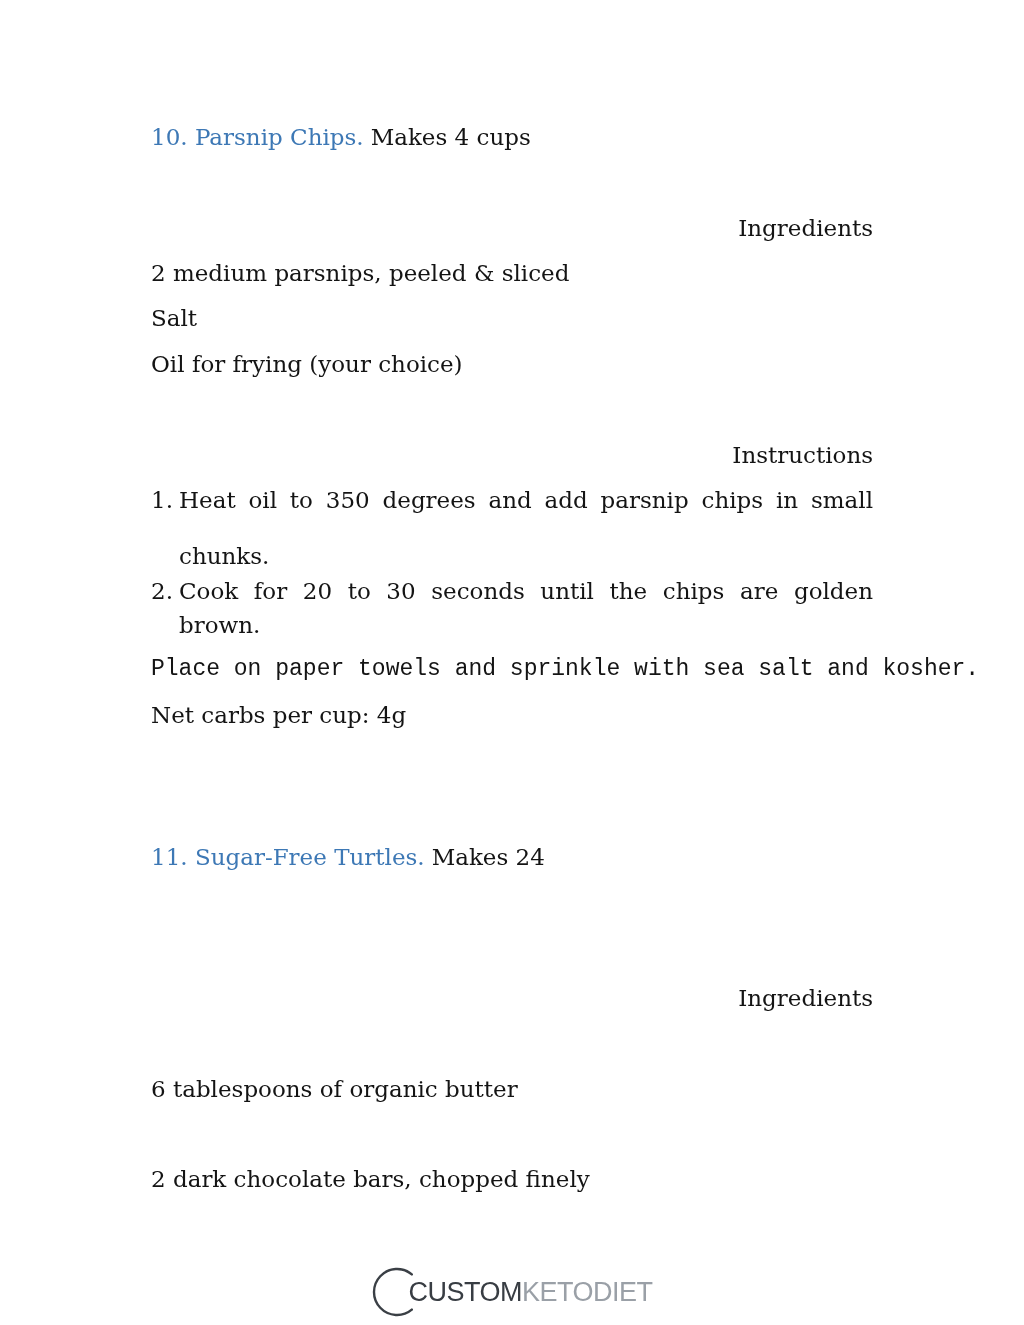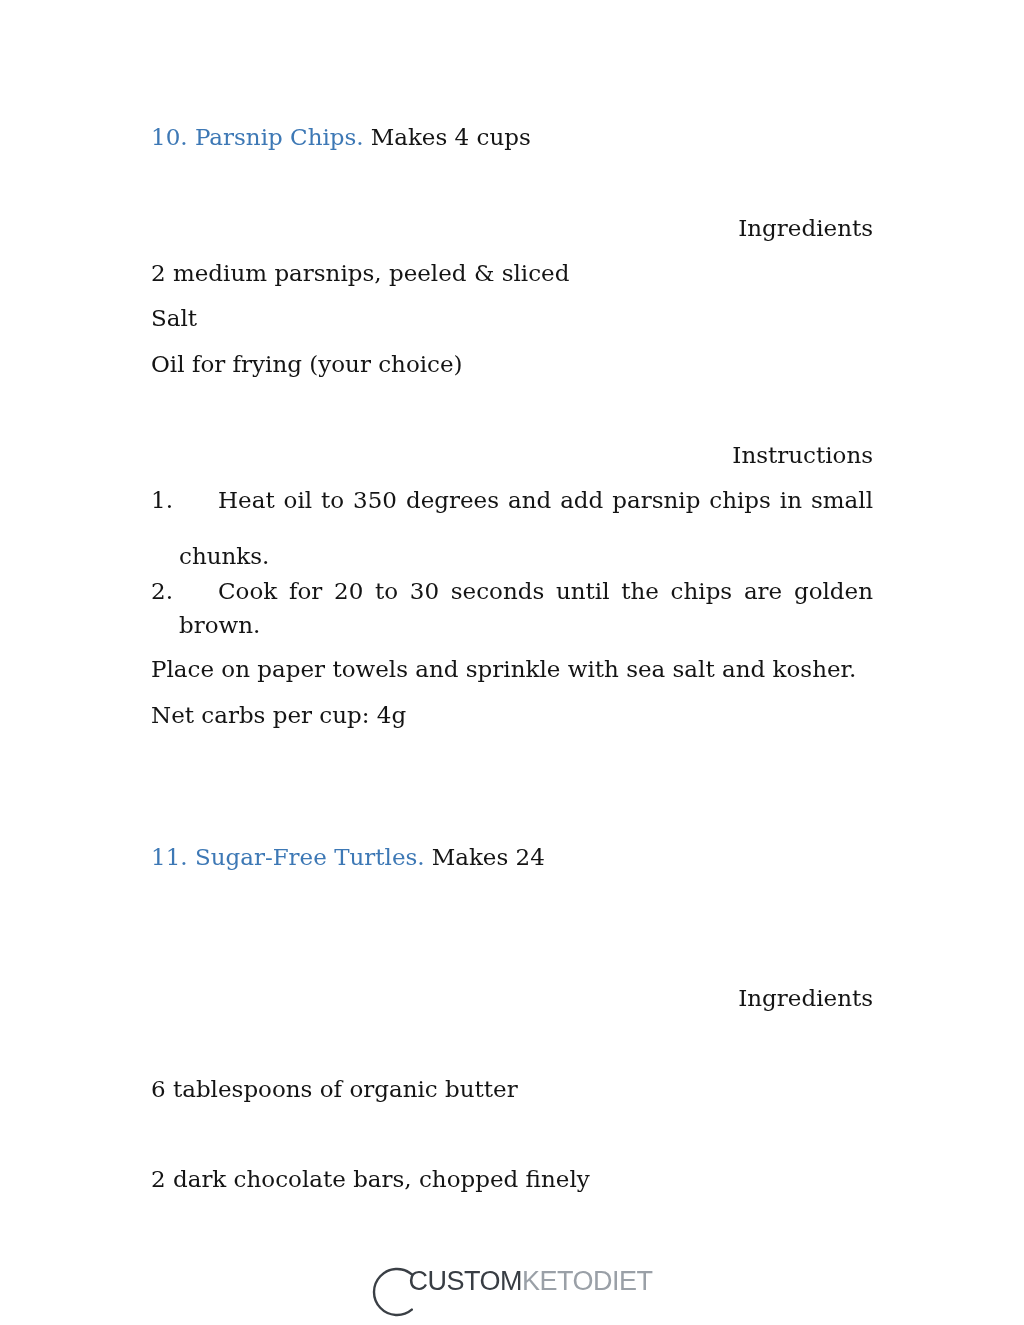--- a/index.html
+++ b/index.html
@@ -27,50 +27,50 @@
     font-weight: normal;
     text-align: right;
   }
   .recipe-title .title-link {
     color: var(--heading_blue, #3d78b5);
   }
   .recipe-title .title-suffix {
     margin-left: 7px;
     color: var(--text, #141414);
   }
-  .nowrap { white-space: nowrap; }
+  .nowrap { white-space: nowrap; font-family: Liberation Mono, monospace; }
 
   
   .ins-item {
     padding-left: 28px;
     box-sizing: border-box;
   }
   .ins-number {
     position: absolute;
     left: 0;
     top: 0;
     line-height: 30px;
   }
   .ins-line1 {
     text-align: justify;
     text-align-last: justify;
-    margin-left: 39px;
     -moz-text-align-last: justify;
   }
   .ins-item-1 .ins-line2 { margin-top: 26px; }
   .ins-item-2 .ins-line2 { margin-top: 4px; }
 
   
   .logo {
     position: absolute;
     left: 0;
     top: 1266px;
     width: 100%;
     display: flex;
     justify-content: center;
+    align-items: center;
   }
   .logo-mark {
     width: 52px;
     height: 52px;
     margin-right: -15px;
     flex: 0 0 auto;
   }
   .logo-text {
     font-family: "Liberation Sans", sans-serif;
     font-size: 27px;

